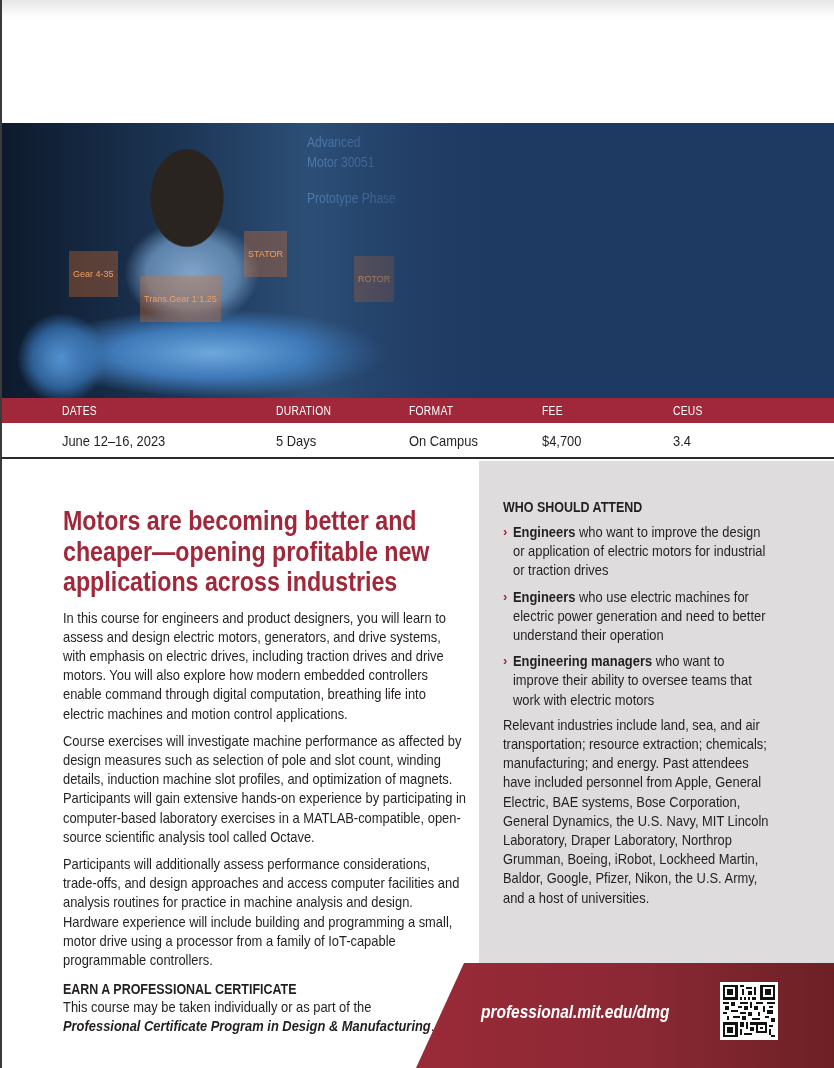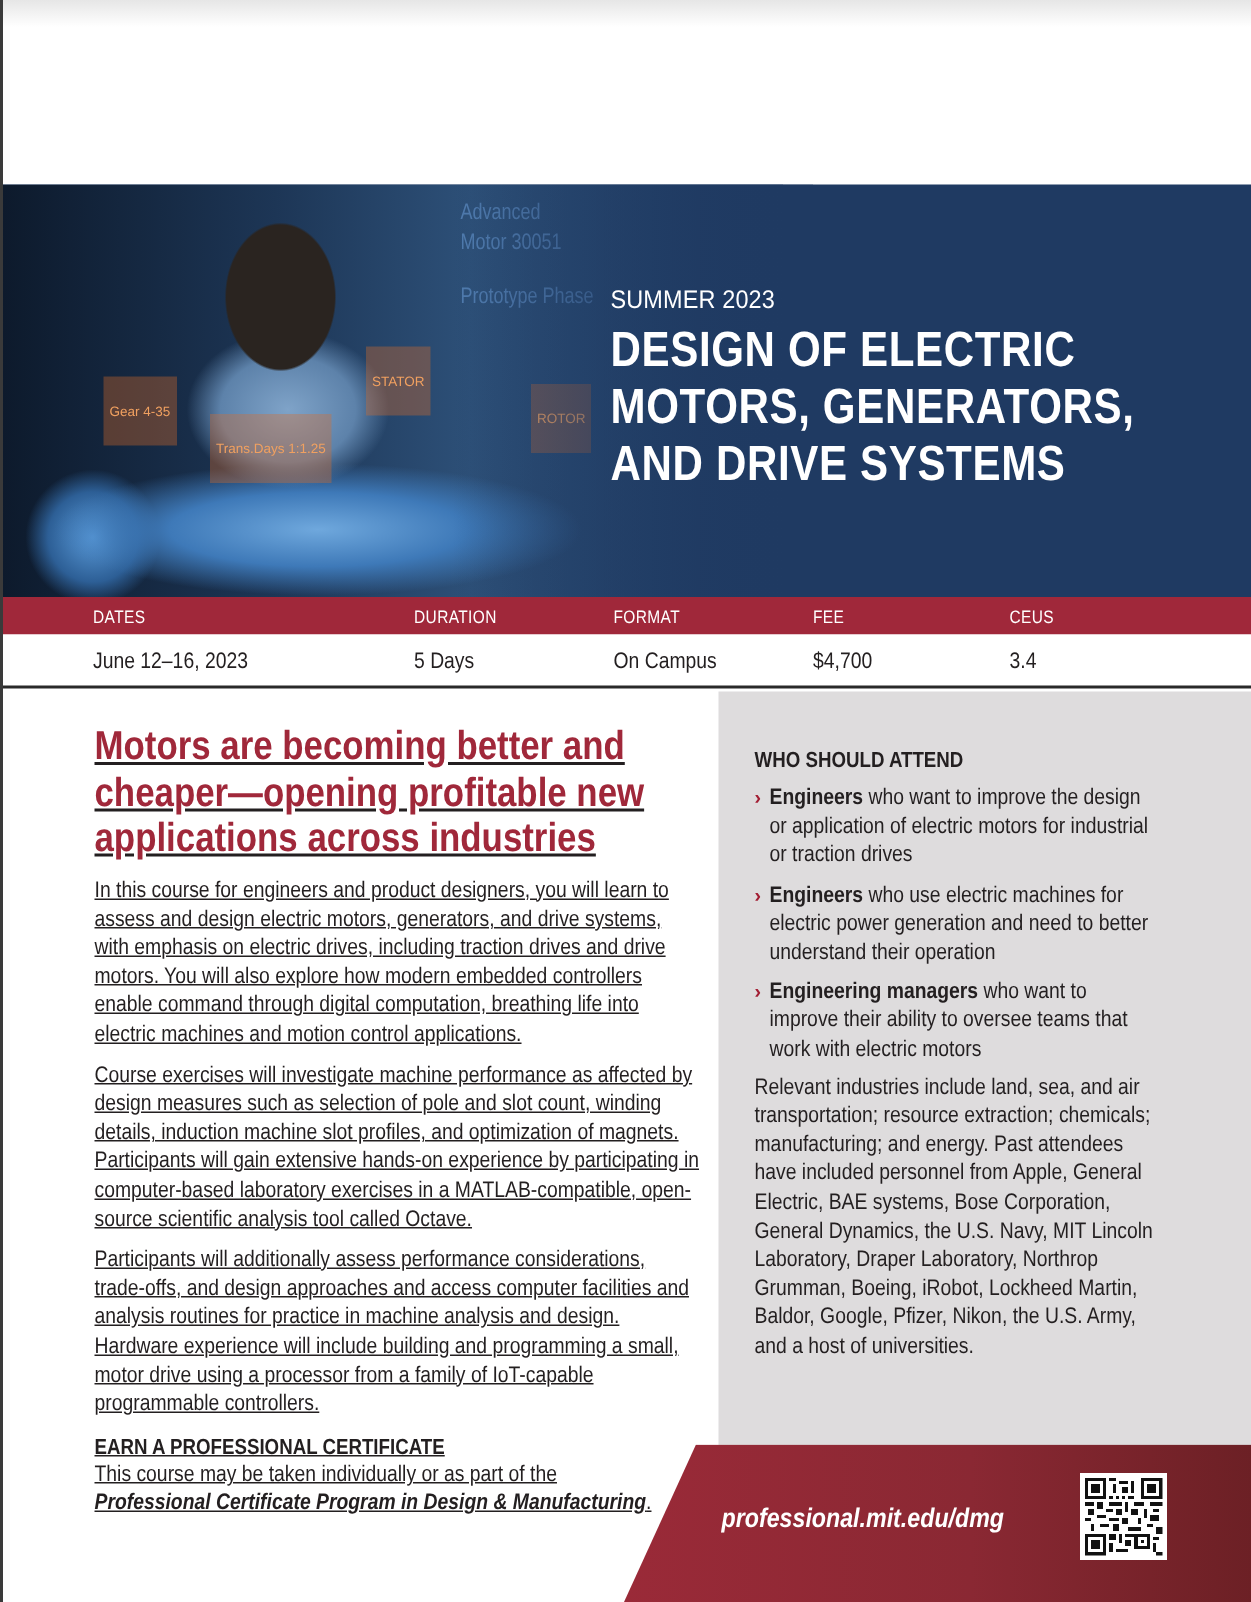--- a/index.html
+++ b/index.html
@@ -45,21 +45,21 @@
   .side-panel { position: absolute; left: 477px; top: 461px; width: 357px; height: 510px; background: #dedcdd; }
   .side-inner { position: absolute; left: 24px; top: 38px; width: 300px; }
   .side-title { font-weight: bold; font-size: 14.5px; color: #231f20; transform: scaleX(0.86); transform-origin: left; white-space: nowrap; }
   .bullet { position: relative; padding-left: 10px; margin-top: 7px; font-size: 15px; line-height: 19.2px; color: #231f20; }
   .bullet-inner { transform: scaleX(0.86); transform-origin: left; width: 300px; }
   .bullet .chev { position: absolute; left: 0; top: 0; color: #a31f34; font-size: 13px; font-weight: bold; }
   .bullet b { font-weight: bold; }
   .industries { margin-top: 6px; font-size: 15px; line-height: 19.2px; color: #231f20; transform: scaleX(0.86); transform-origin: left; width: 320px; }
 
   
-  .main-col { position: absolute; left: 61px; top: 482px; width: 405px; text-decoration: underline; }
+  .main-col { position: absolute; left: 61px; top: 506px; width: 405px; }
   .headline { font-family: "Liberation Sans", sans-serif; font-weight: bold; font-size: 27px; line-height: 30.5px; color: #a0283a; transform: scaleX(0.86); transform-origin: left; width: 470px; }
   .para { margin-top: 8px; font-size: 15px; line-height: 19.2px; color: #231f20; transform: scaleX(0.86); transform-origin: left; width: 470px; }
   .para.first { margin-top: 10px; }
   .cert-title { margin-top: 12px; font-weight: bold; font-size: 14.5px; color: #231f20; transform: scaleX(0.86); transform-origin: left; white-space: nowrap; }
   .cert-text { font-size: 15px; line-height: 19px; color: #231f20; transform: scaleX(0.86); transform-origin: left; width: 480px; }
   .cert-text i { font-weight: bold; font-style: italic; }
 
   
   .footer-band { position: absolute; left: 414px; top: 963px; width: 420px; height: 105px; background: linear-gradient(90deg, #9a2a38 0%, #8a2833 55%, #6c2025 100%); clip-path: polygon(48px 0, 420px 0, 420px 105px, 0 105px); }
   .footer-url { position: absolute; left: 479px; top: 1002px; font-weight: bold; font-style: italic; font-size: 18px; color: #ffffff; transform: scaleX(0.86); transform-origin: left; white-space: nowrap; }
@@ -72,32 +72,24 @@
 <div class="page">
   <div class="top-shadow"></div>
 
 
   <div class="hero">
     <div class="hero-img"></div>
     <span class="hero-ghost" style="left:305px;top:10px;">Advanced</span>
     <span class="hero-ghost" style="left:305px;top:30px;">Motor 30051</span>
     <span class="hero-ghost" style="left:305px;top:66px;">Prototype Phase</span>
     <span class="hero-label" style="left:67px;top:128px;">Gear 4-35</span>
-    <span class="hero-label" style="left:138px;top:153px;">Trans.Days 1:1.25</span>
+    <span class="hero-label" style="left:138px;top:153px;">Trans.Gear 1:1.25</span>
     <span class="hero-label" style="left:242px;top:108px;">STATOR</span>
     <span class="hero-label" style="left:352px;top:133px;">ROTOR</span>
     <div class="hero-fade"></div>
-    <div class="hero-text">
-      <div class="hero-season">SUMMER 2023</div>
-      <div class="hero-title">
-        <div>DESIGN OF ELECTRIC</div>
-        <div>MOTORS, GENERATORS,</div>
-        <div>AND DRIVE SYSTEMS</div>
-      </div>
-    </div>
   </div>
 
   <div class="info-head">
     <span class="info-cell-h" style="left:60px">DATES</span>
     <span class="info-cell-h" style="left:274px">DURATION</span>
     <span class="info-cell-h" style="left:407px">FORMAT</span>
     <span class="info-cell-h" style="left:540px">FEE</span>
     <span class="info-cell-h" style="left:671px">CEUS</span>
   </div>
   <div class="info-vals">

